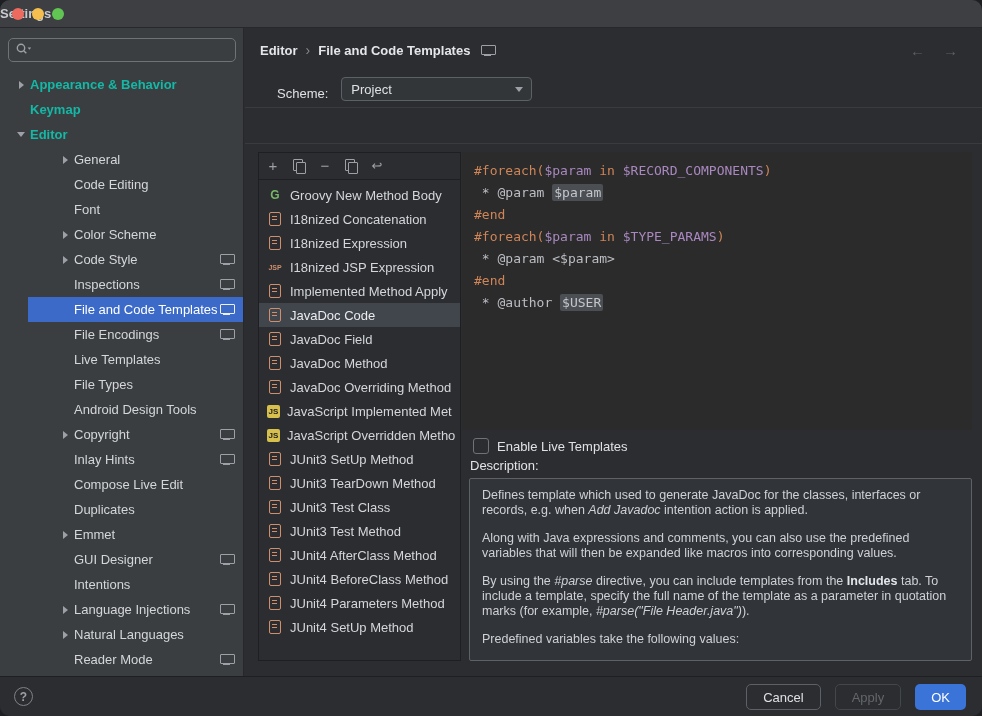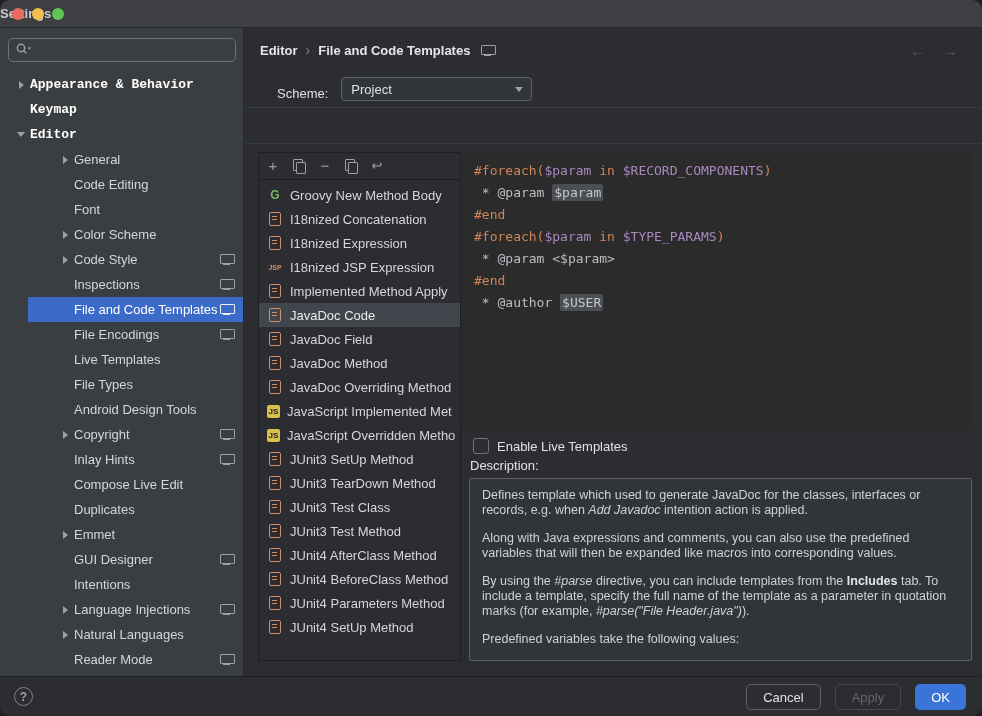--- a/index.html
+++ b/index.html
@@ -24,21 +24,21 @@
   .tree{position:absolute; top:44px; left:0; right:0; bottom:0; overflow:hidden;}
   .tree-row{display:flex; align-items:center; height:25px; cursor:default; white-space:nowrap;}
   .tree-row.top{padding-left:12px; font-weight:700;}
   .tree-row.child{padding-left:28px;margin-left:28px;}
   .chev-box{width:18px; height:25px; display:flex; align-items:center; justify-content:center; flex:none;}
   .chev-box.right::before{content:""; width:0; height:0; border-top:4px solid transparent;
     border-bottom:4px solid transparent; border-left:5px solid #9da0a6;}
   .chev-box.down::before{content:""; width:0; height:0; border-left:4px solid transparent;
     border-right:4px solid transparent; border-top:5px solid #9da0a6;}
   .tree-label{color:#d4d6da;}
-  .tree-row.top .tree-label{color:#ffffff;font-family:Liberation Mono, monospace;}
+  .tree-row.top .tree-label{color:#14b8a6;}
   .tree-row.selected{background:#3b6ac8;}
   .tree-row.selected .tree-label{color:#ffffff;}
   .screen-icon{margin-left:auto; margin-right:10px; width:13px; height:11px; position:relative; flex:none; display:inline-block;}
   .screen-icon::before{content:""; position:absolute; left:0; top:0; width:13px; height:8px;
     border:1px solid #9da0a6; border-radius:1px;}
   .screen-icon::after{content:""; position:absolute; left:3px; bottom:0; width:7px; height:1px; background:#9da0a6;}
   .tree-row.selected .screen-icon::before{border-color:#eef0f4;}
   .tree-row.selected .screen-icon::after{background:#eef0f4;}
   
   .main{position:absolute; left:245px; top:28px; right:0; bottom:40px; background:#2b2d30;}

